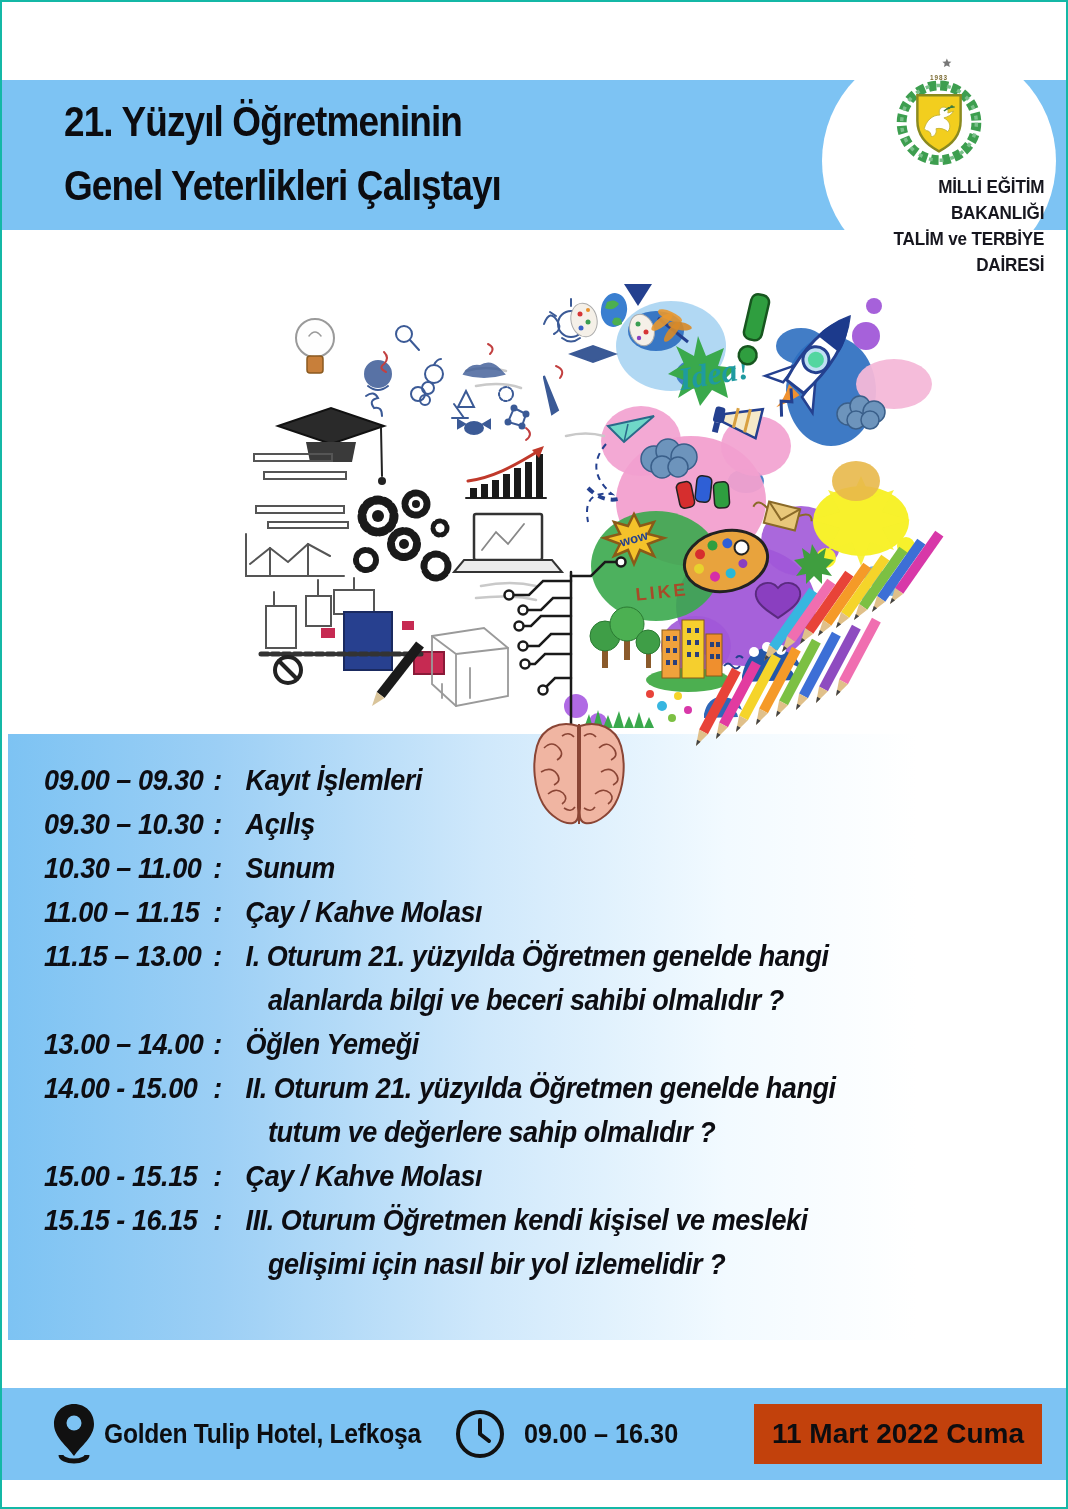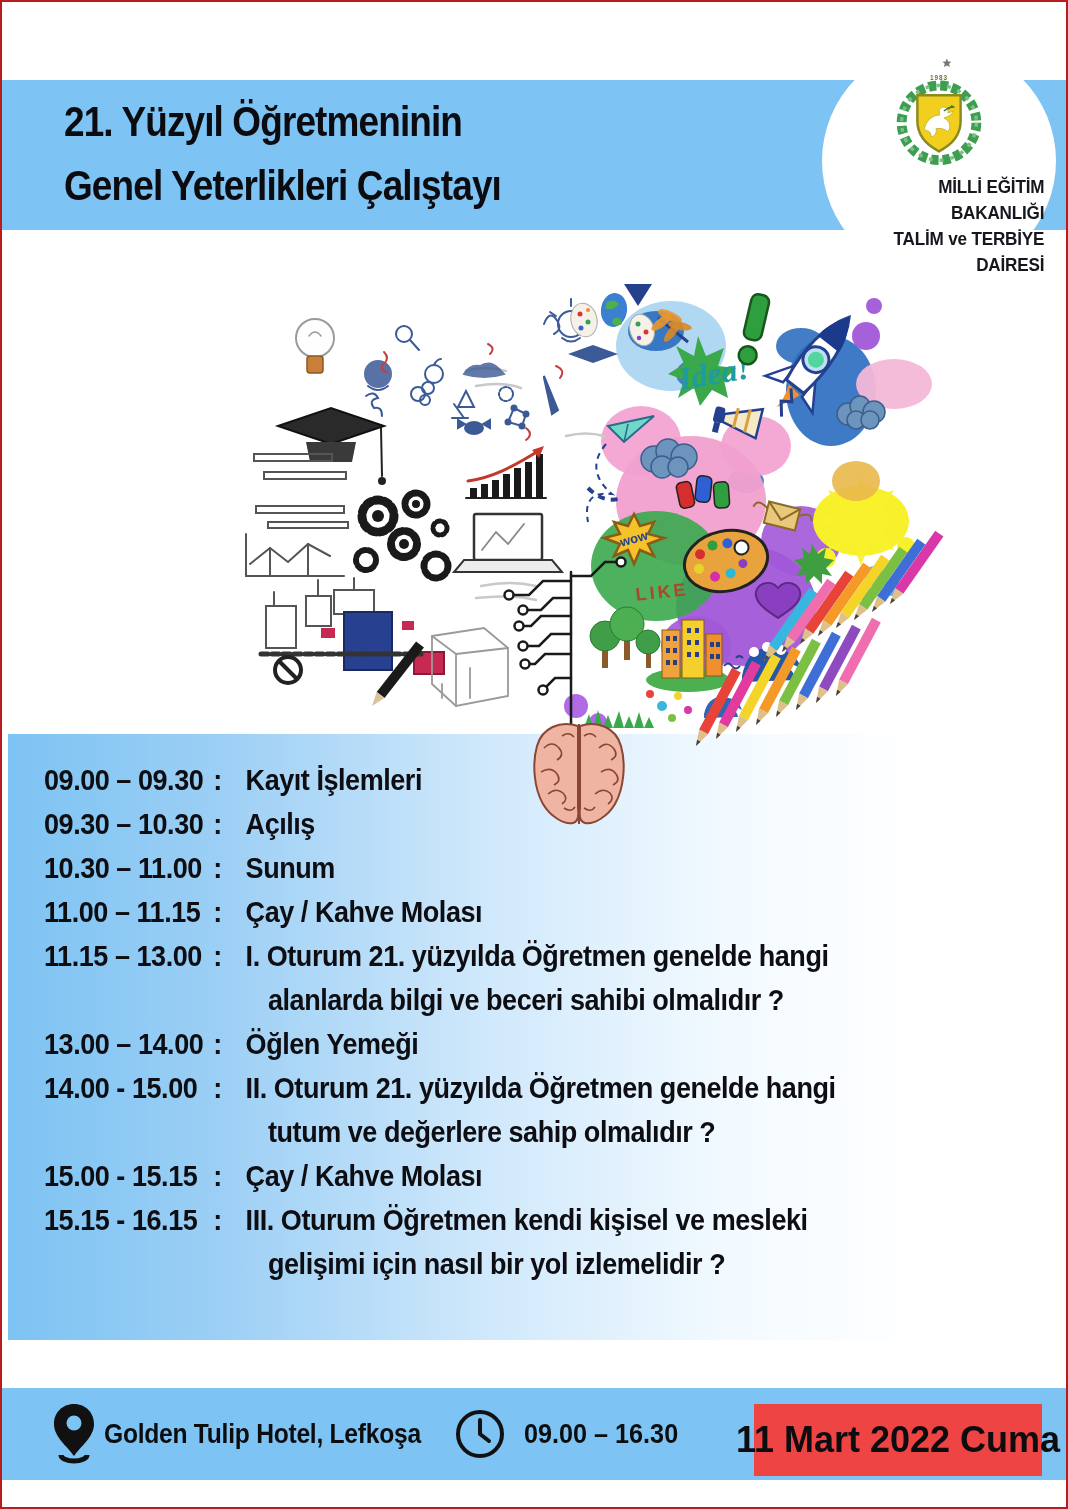--- a/index.html
+++ b/index.html
@@ -1,51 +1,51 @@
 <!DOCTYPE html>
 <html><head>
 <meta charset="utf-8">
 <style>
   html,body{margin:0;padding:0;background:#fff;}
   .poster{position:relative;width:1068px;height:1509px;background:#fff;
-    border:2px solid #b91c1c;box-sizing:border-box;overflow:hidden;
+    border:2px solid #14b8a6;box-sizing:border-box;overflow:hidden;
     font-family:"Liberation Sans",sans-serif;color:#0d0d10;}
   
   .banner{position:absolute;left:0;top:78px;width:100%;height:150px;background:#7dc3f3;}
   .title{position:absolute;left:62px;top:88px;font-size:42px;font-weight:bold;
     line-height:64px;letter-spacing:-1px;transform:scaleX(.88);transform-origin:left top;
     white-space:nowrap;color:#0c0c10;}
   
   .logo-circle{position:absolute;left:820px;top:42px;width:234px;height:234px;
     background:#fff;border-radius:50%;text-align:right;z-index:5;}
   .logo-circle svg{display:block;margin:8px auto 0;}
   .logo-text{font-size:19px;font-weight:bold;line-height:26px;color:#16161e;
     transform:scaleX(.9);transform-origin:center top;letter-spacing:-.2px;}
   
   .illustration{position:absolute;left:224px;top:274px;width:736px;height:590px;z-index:4;}
   
   .schedule{position:absolute;left:6px;top:732px;width:1056px;height:606px;box-sizing:border-box;
     padding:24px 0 0 36px;
-    background:linear-gradient(90deg,#7dc3f3 0%,#9ccff5 20%,#cfe8fb 45%,#f2faff 68%,#ffffff 86%);}
+    background:linear-gradient(90deg,#7dc3f3 0%,#9ccff5 20%,#cfe8fb 45%,#f2faff 68%,#ffffff 86%);font-style:italic;}
   .row{display:flex;line-height:44px;font-size:30px;font-weight:bold;color:#0d0d12;
     letter-spacing:-.5px;transform:scaleX(.9);transform-origin:left top;white-space:nowrap;}
   .row .time{width:188px;flex:none;}
   .row .sep{width:36px;flex:none;}
   .row2{margin-left:224px;line-height:44px;font-size:30px;font-weight:bold;color:#0d0d12;
     letter-spacing:-.5px;transform:scaleX(.9);transform-origin:left top;white-space:nowrap;}
   
   .bottom-bar{position:absolute;left:0;top:1386px;width:100%;height:92px;background:#7dc3f3;}
   .pin{position:absolute;left:50px;top:14px;}
   .loc-text{position:absolute;left:102px;top:0;height:92px;display:flex;align-items:center;
     font-size:28px;font-weight:bold;letter-spacing:-.3px;transform:scaleX(.88);transform-origin:left center;white-space:nowrap;}
   .clock{position:absolute;left:452px;top:20px;}
   .hours-text{position:absolute;left:522px;top:0;height:92px;display:flex;align-items:center;
     font-size:28px;font-weight:bold;transform:scaleX(.9);transform-origin:left center;white-space:nowrap;}
-  .date-box{position:absolute;left:752px;top:16px;width:288px;height:72px;background:#ef4444;
-    display:flex;align-items:center;justify-content:center;font-size:36px;font-weight:bold;
+  .date-box{position:absolute;left:752px;top:16px;width:288px;height:60px;background:#c2410c;
+    display:flex;align-items:center;justify-content:center;font-size:28px;font-weight:bold;
     transform-origin:center;white-space:nowrap;}
 </style>
 </head>
 <body>
 
 <div class="poster">
 
   <div class="banner"></div>
   <div class="title">
     <div>21. Yüzyıl Öğretmeninin</div>

